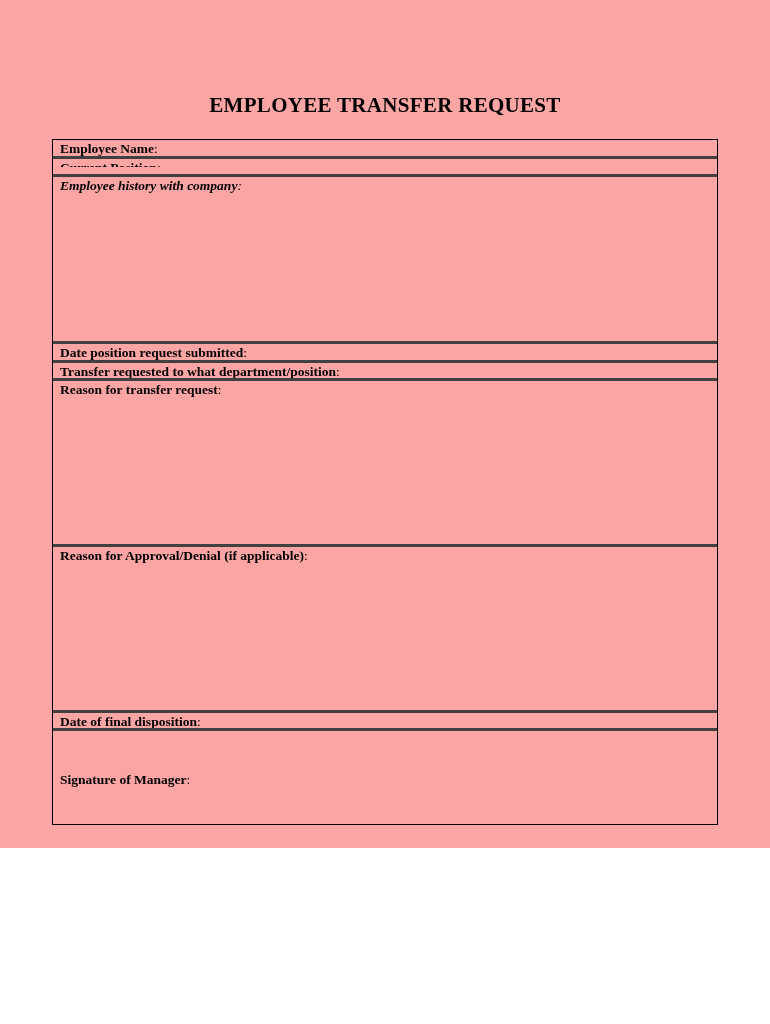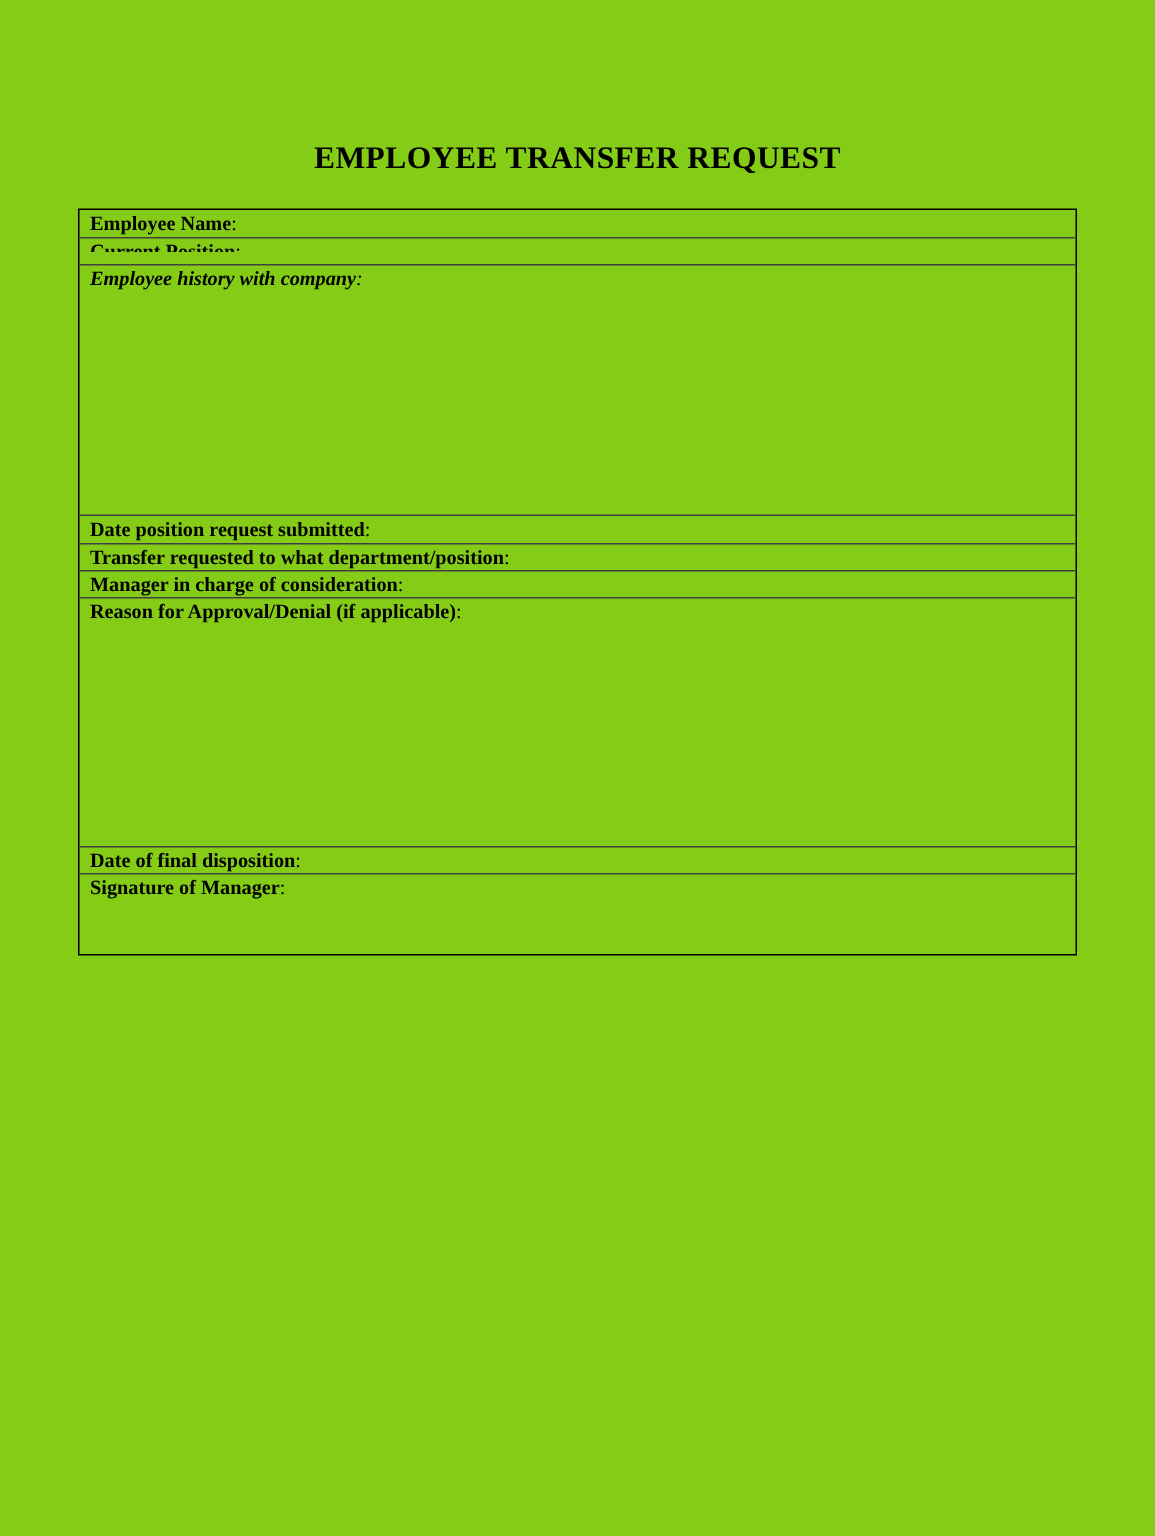--- a/index.html
+++ b/index.html
@@ -3,22 +3,22 @@
 <meta charset="utf-8">
 <style>
   html, body {
     margin: 0;
     padding: 0;
     background: #ffffff;
   }
   .page {
     position: relative;
     width: 770px;
-    height: 1024px;
-    background: #84cc16;
+    height: 848px;
+    background: #fca5a5;
     font-family: "Liberation Serif", serif;
     color: #000000;
     overflow: hidden;
   }
   .title {
     position: absolute;
     top: 93px;
     left: 0;
     width: 100%;
     margin: 0;
@@ -30,21 +30,21 @@
   .form-table {
     position: absolute;
     left: 52px;
     top: 139px;
     width: 664px;
     border: 1px solid #000000;
     box-sizing: content-box;
   }
   .row {
     display: flex;
-    border-bottom: 1px solid #404040;
+    border-bottom: 3px solid #404040;
     box-sizing: border-box;
   }
   .row:last-child {
     border-bottom: none;
   }
   .cell {
     flex: 1 1 auto;
     box-sizing: border-box;
     padding: 1px 4px 0 7px;
     font-size: 13.5px;
@@ -57,21 +57,21 @@
   }
   .w-left  { flex: 0 0 50.3%; }
   .w-right { flex: 0 0 49.7%; }
   .colon {
     font-weight: normal;
   }
   .h-19 { height: 19px; }
   .h-18 { height: 18px; flex-direction: column; }
   .h-167 { height: 167px; font-style: italic; }
   .h-166 { height: 166px; }
-  .h-53 { height: 53px; }
+  .h-53 { height: 53px; margin-top: 40px; }
 </style>
 </head>
 <body>
 
 <div class="page">
 
   <h1 class="title">EMPLOYEE TRANSFER REQUEST</h1>
 
   <div class="form-table">
 
@@ -99,26 +99,26 @@
         <span>Date position request submitted</span><span class="colon">:</span>
       </div>
     </div>
 
     <div class="row h-18">
       <div class="cell">
         <span>Transfer requested to what department/position</span><span class="colon">:</span>
       </div>
     </div>
 
-
-    <div class="row h-18">
+    <div class="row h-166">
       <div class="cell">
-        <span>Manager in charge of consideration</span><span class="colon">:</span>
+        <span>Reason for transfer request</span><span class="colon">:</span>
       </div>
     </div>
+
 
 
     <div class="row h-166">
       <div class="cell">
         <span>Reason for Approval/Denial (if applicable)</span><span class="colon">:</span>
       </div>
     </div>
 
     <div class="row h-18">
       <div class="cell">

